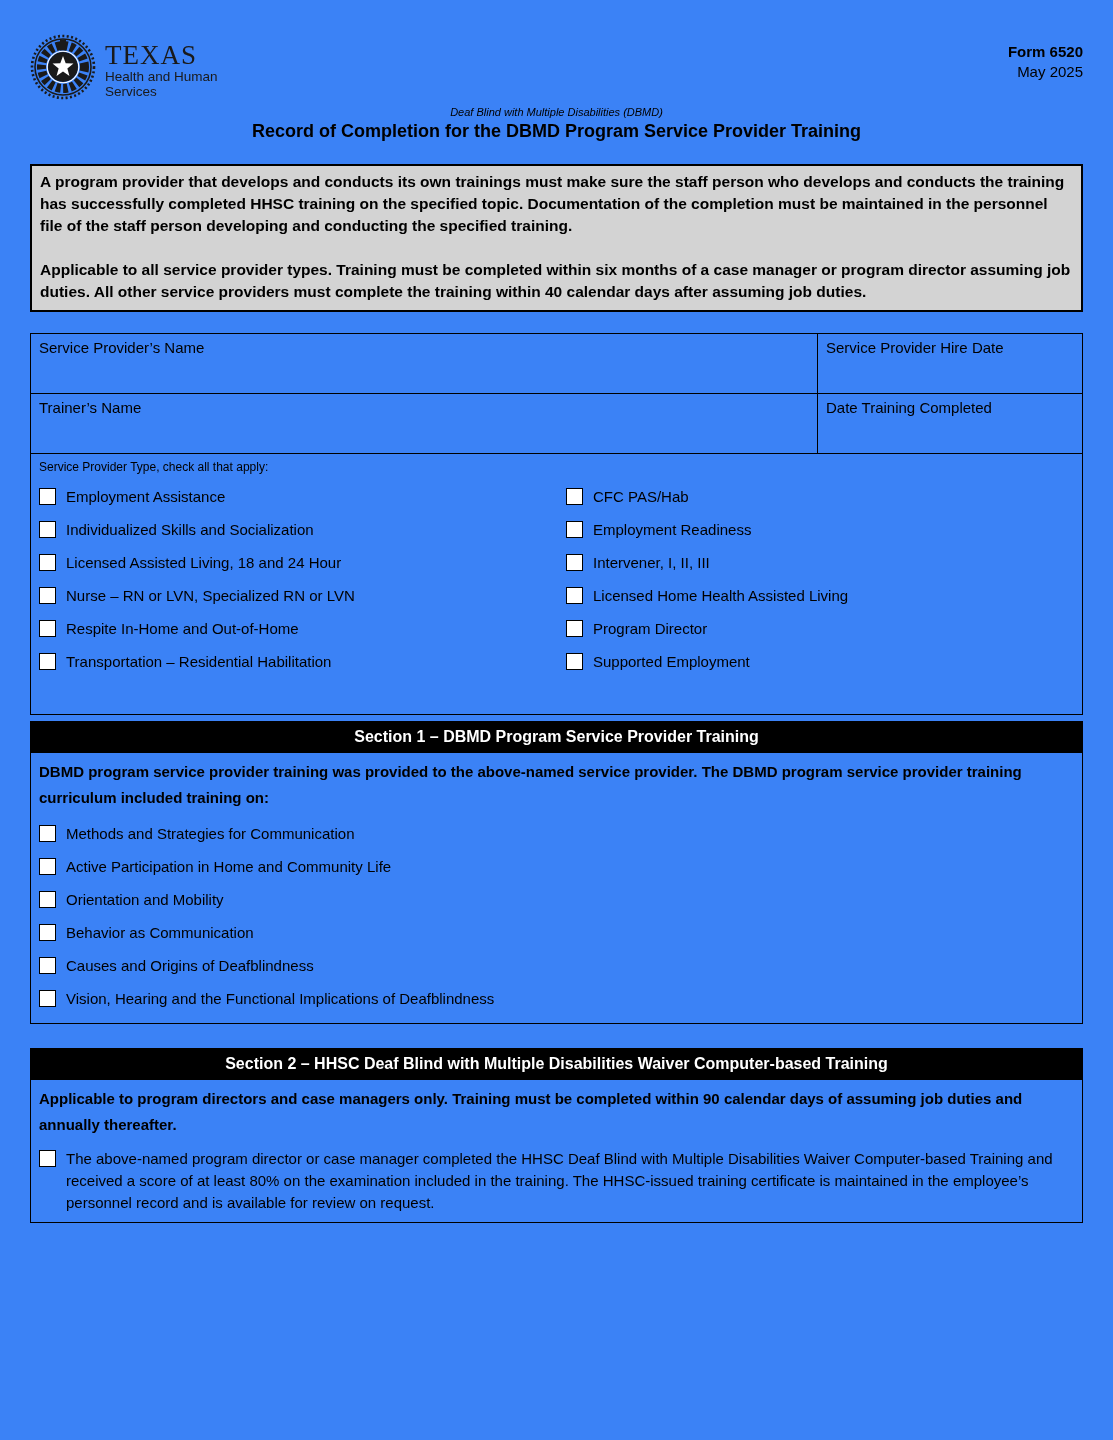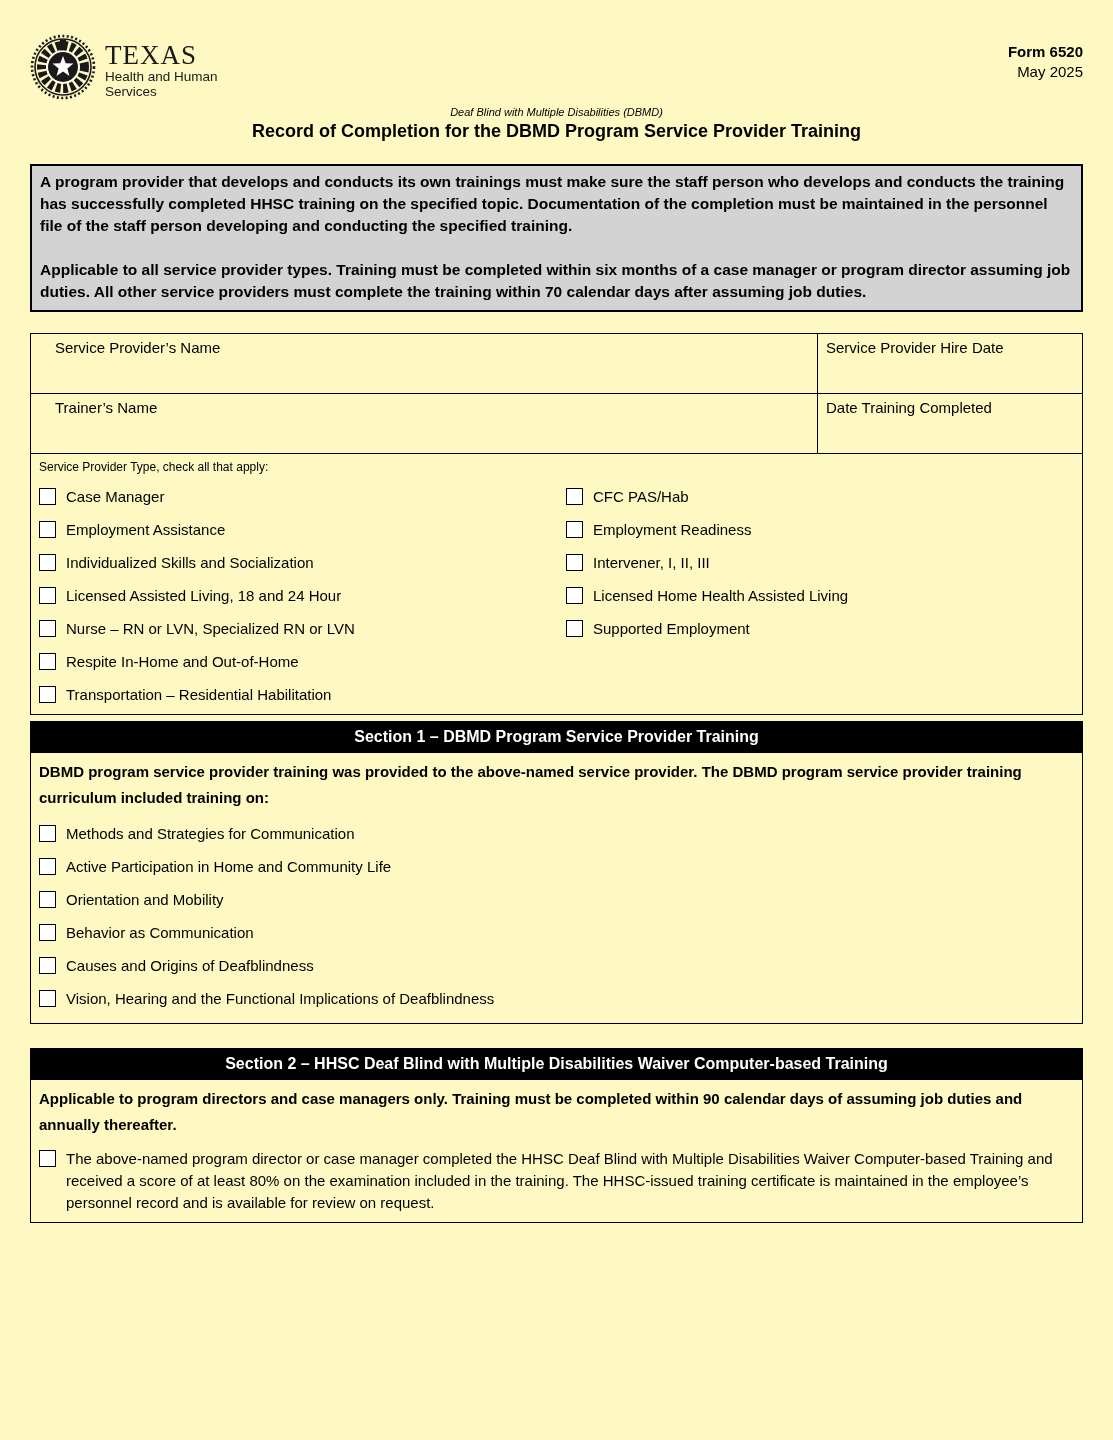--- a/index.html
+++ b/index.html
@@ -1,19 +1,19 @@
 <!DOCTYPE html>
 <html><head>
 <meta charset="utf-8">
 <style>
   * { box-sizing: border-box; }
   html, body { margin: 0; padding: 0; background: #fff; }
   .page {
     width: 1113px; height: 1440px;
-    background: #fef9c3; color: #000;
+    background: #3b82f6; color: #000;
     font-family: "Liberation Sans", sans-serif;
     padding: 34px 30px 0 30px;
     position: relative; overflow: hidden;
   }
 
   
   .hdr { display: flex; justify-content: space-between; align-items: flex-start; }
   .logo { display: flex; align-items: flex-start; }
   .logo-text { margin-left: 9px; margin-top: 8px; }
   .logo-brand { font-family: "Liberation Serif", serif; font-size: 27px; letter-spacing: 1px; line-height: 1; color: #1a1a1a; }
@@ -34,21 +34,21 @@
     padding: 5px 8px 7px 8px;
     font-weight: bold; font-size: 15.5px; line-height: 22px;
   }
   .instructions p { margin: 0; }
   .instructions p + p { margin-top: 22px; }
 
   
   .info-table { margin-top: 21px; border: 1.5px solid #000; }
   .it-row { display: flex; height: 60px; border-bottom: 1.5px solid #000; }
   .it-cell { padding: 5px 8px; font-size: 15px; }
-  .it-main { flex: 1 1 auto; border-right: 1.5px solid #000; margin-left: 16px; }
+  .it-main { flex: 1 1 auto; border-right: 1.5px solid #000; }
   .it-side { width: 264px; flex: none; }
 
   
   .type-section { padding: 6px 8px 0 8px; height: 260px; }
   .type-label { font-size: 12px; margin-bottom: 6px; }
   .type-grid { display: flex; }
   .type-col-left { width: 527px; flex: none; }
   .type-col-right { flex: 1 1 auto; }
 
   .cb-row { display: flex; align-items: center; height: 33px; }
@@ -102,21 +102,21 @@
     </div>
   </div>
 
   <div class="titles">
     <div class="subtitle">Deaf Blind with Multiple Disabilities (DBMD)</div>
     <div class="main-title">Record of Completion for the DBMD Program Service Provider Training</div>
   </div>
 
   <div class="instructions">
     <p>A program provider that develops and conducts its own trainings must make sure the staff person who develops and conducts the training has successfully completed HHSC training on the specified topic. Documentation of the completion must be maintained in the personnel file of the staff person developing and conducting the specified training.</p>
-    <p>Applicable to all service provider types. Training must be completed within six months of a case manager or program director assuming job duties. All other service providers must complete the training within 70 calendar days after assuming job duties.</p>
+    <p>Applicable to all service provider types. Training must be completed within six months of a case manager or program director assuming job duties. All other service providers must complete the training within 40 calendar days after assuming job duties.</p>
   </div>
 
   <div class="info-table">
     <div class="it-row">
       <div class="it-cell it-main">
         <span>Service Provider’s Name</span>
       </div>
       <div class="it-cell it-side">
         <span>Service Provider Hire Date</span>
       </div>
@@ -129,24 +129,20 @@
         <span>Date Training Completed</span>
       </div>
     </div>
 
     <div class="type-section">
       <div class="type-label">Service Provider Type, check all that apply:</div>
       <div class="type-grid">
         <div class="type-col-left">
           <div class="cb-row">
             <span class="cb"></span>
-            <span class="cb-label">Case Manager</span>
-          </div>
-          <div class="cb-row">
-            <span class="cb"></span>
             <span class="cb-label">Employment Assistance</span>
           </div>
           <div class="cb-row">
             <span class="cb"></span>
             <span class="cb-label">Individualized Skills and Socialization</span>
           </div>
           <div class="cb-row">
             <span class="cb"></span>
             <span class="cb-label">Licensed Assisted Living, 18 and 24 Hour</span>
           </div>
@@ -172,20 +168,24 @@
             <span class="cb"></span>
             <span class="cb-label">Employment Readiness</span>
           </div>
           <div class="cb-row">
             <span class="cb"></span>
             <span class="cb-label">Intervener, I, II, III</span>
           </div>
           <div class="cb-row">
             <span class="cb"></span>
             <span class="cb-label">Licensed Home Health Assisted Living</span>
+          </div>
+          <div class="cb-row">
+            <span class="cb"></span>
+            <span class="cb-label">Program Director</span>
           </div>
           <div class="cb-row">
             <span class="cb"></span>
             <span class="cb-label">Supported Employment</span>
           </div>
         </div>
       </div>
     </div>
   </div>
 

